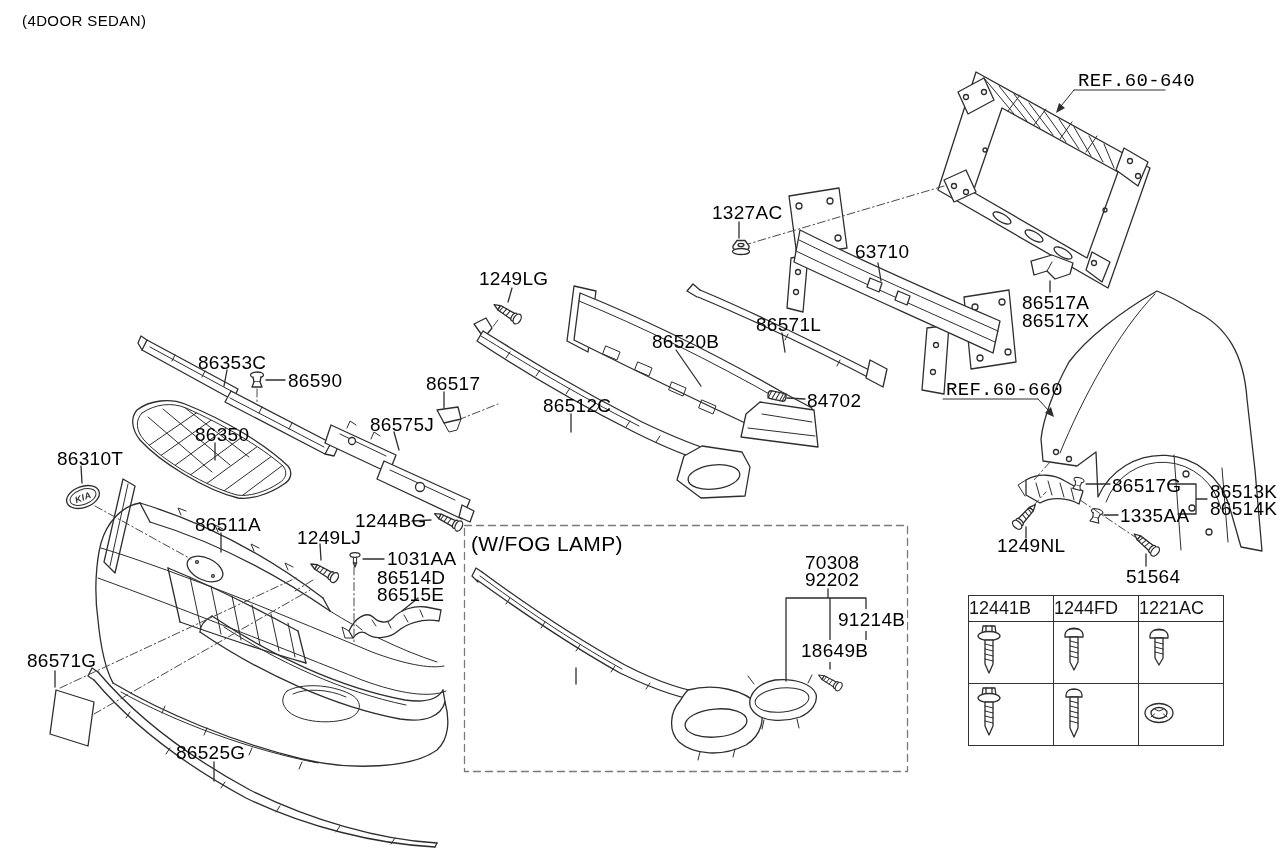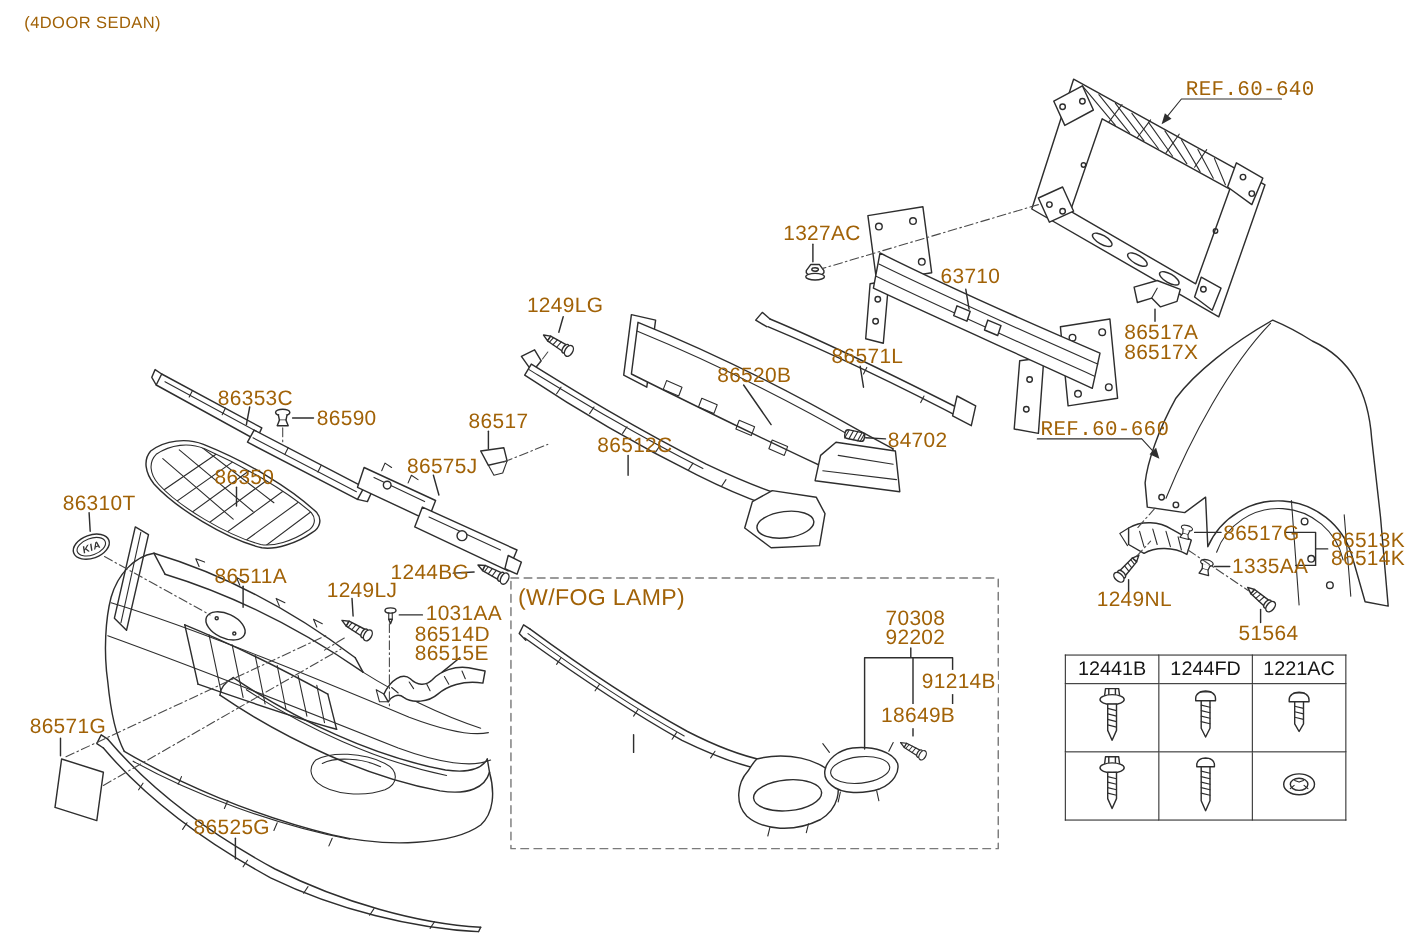--- a/index.html
+++ b/index.html
@@ -7,27 +7,27 @@
          font-family:"Liberation Sans",sans-serif;}
   #art{position:absolute;left:0;top:0;}
   #art path,#art line,#art ellipse,#art circle,#art rect,#art polyline{
       fill:none;stroke:#2e2e2e;stroke-width:1.3;stroke-linecap:round;stroke-linejoin:round;}
   #art .wfill{fill:#ffffff;}
   #art .bfill{fill:#2e2e2e;stroke:none;}
   #art .thin{stroke-width:1;}
   #art .dash{stroke-dasharray:8 3 1.5 3;stroke-width:1;stroke:#4a4a4a;}
   #art .box{stroke:#7a7a7a;stroke-dasharray:7 5;stroke-width:1.3;}
   #art .kia{fill:#333;stroke:none;font:italic bold 9px "Liberation Sans",sans-serif;letter-spacing:.5px;}
-  .lbl{position:absolute;font-size:19px;color:#a16207;white-space:nowrap;letter-spacing:.3px;}
+  .lbl{position:absolute;font-size:19px;color:#000000;white-space:nowrap;letter-spacing:.3px;}
   .lbl.bg{background:#fff;padding:0 2px;}
   .lbl.ref{text-decoration:none;font-family:Liberation Mono, monospace;}
   #title-lbl{font-size:15px;letter-spacing:.4px;}
   #fog-title{font-size:21px;}
   #ftable{position:absolute;left:968px;top:595px;border-collapse:collapse;background:#fff;}
-  #ftable td{border:1.4px solid #333;width:84px;text-align:center;
+  #ftable td{border:1.4px solid #333;width:84px;text-align:left;
              font-size:18px;color:#161616;padding:0;}
   #ftable tr.hrow td{height:25px;}
   #ftable tr.irow td{height:61px;vertical-align:middle;}
 </style>
 </head>
 <body>
 
 <div id="stage">
 
 <svg id="art" width="1286" height="848" viewBox="0 0 1286 848">

